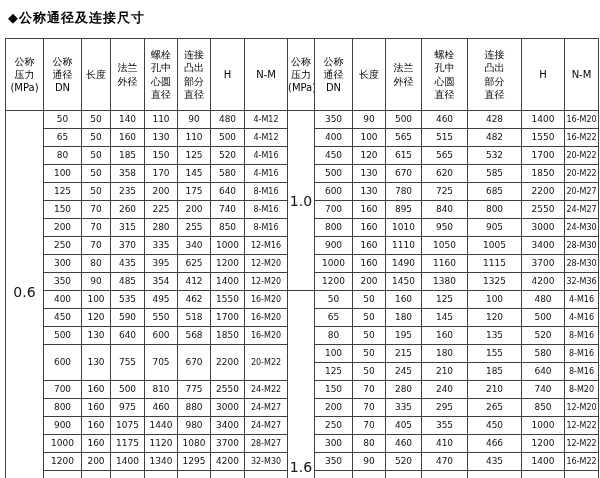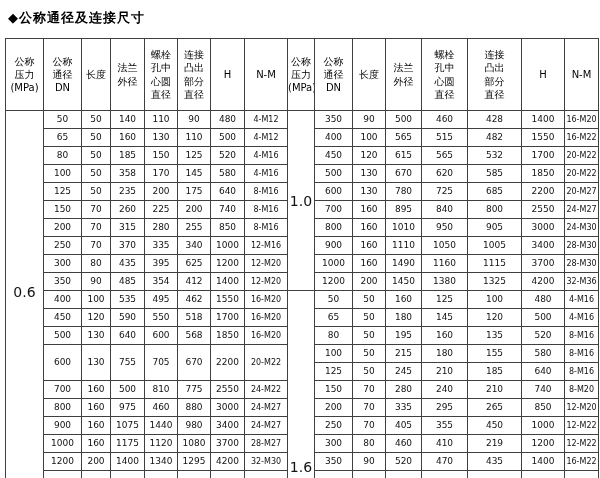--- a/index.html
+++ b/index.html
@@ -404,21 +404,21 @@
           <td>160</td>
           <td>1175</td>
           <td>1120</td>
           <td>1080</td>
           <td>3700</td>
           <td class="col-nm">28-M27</td>
           <td>300</td>
           <td>80</td>
           <td>460</td>
           <td>410</td>
-          <td>219</td>
+          <td>466</td>
           <td>1200</td>
           <td class="col-nm">12-M22</td>
         </tr>
         <tr class="data-row">
           <td>1200</td>
           <td>200</td>
           <td>1400</td>
           <td>1340</td>
           <td>1295</td>
           <td>4200</td>

